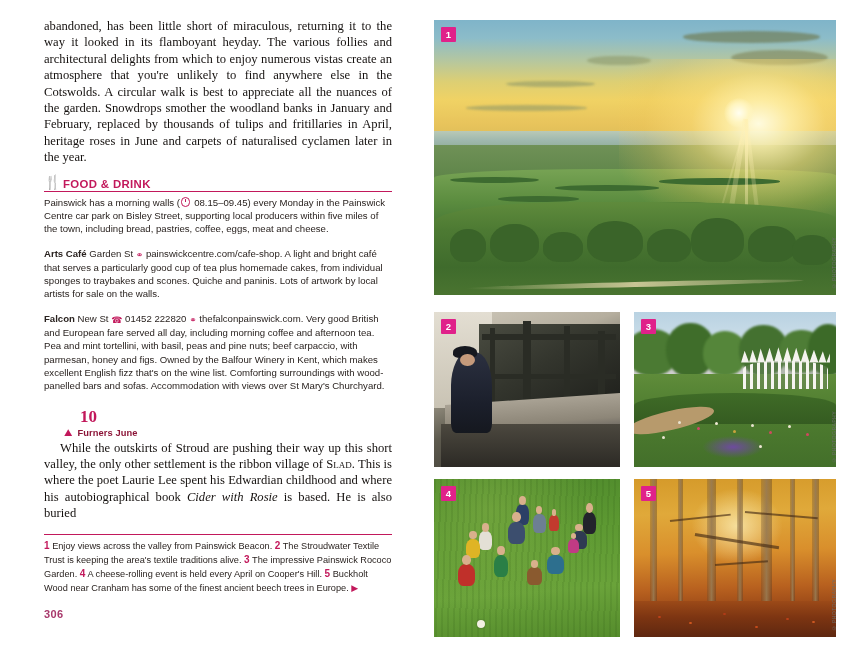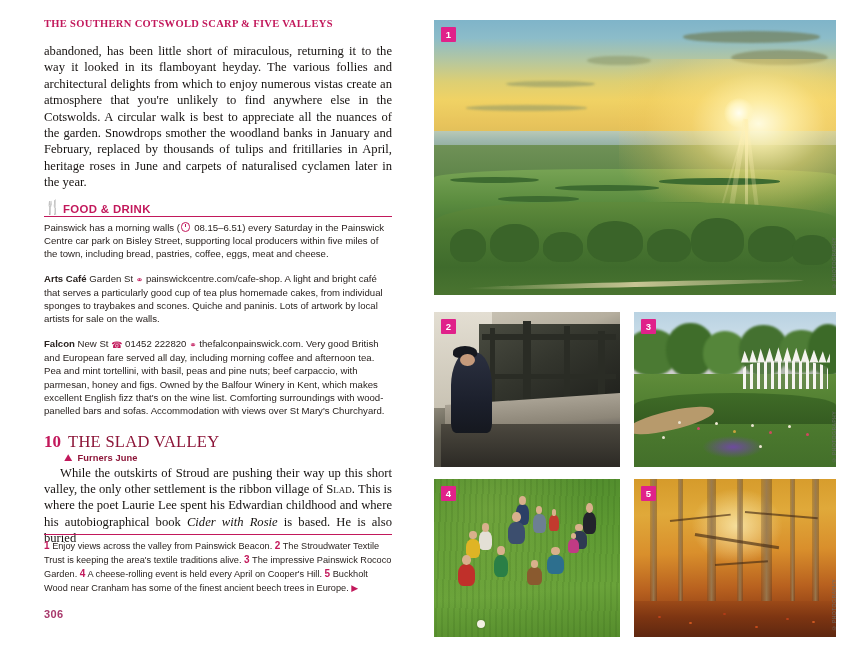--- a/index.html
+++ b/index.html
@@ -98,20 +98,21 @@
 
   
   .sec-head{
     margin-top:14px;
     display:flex;align-items:baseline;gap:7px;
   }
   .sec-num{
     font-family:"Liberation Serif", serif;
     font-weight:700;font-size:17px;
     color:#c2185b;
+    margin-left:36px;
   }
   .sec-title{
     font-family:"Liberation Serif", serif;
     font-variant:small-caps;
     font-weight:400;
     font-size:16.5px;
     letter-spacing:.3px;
     color:#8c1538;
   }
   .sub-ico-line{
@@ -395,41 +396,39 @@
   }
   .leaf{position:absolute;width:3px;height:2px;border-radius:50%;}
 </style>
 </head>
 <body>
 
 <div class="page">
 
   <div class="left-col">
 
-    <div class="running-head">THE SOUTHERN COTSWOLD SCARP &amp; FIVE VALLEYS</div>
 
     <p class="body-p">abandoned, has been little short of miraculous, returning it to the way it looked in its flamboyant heyday. The various follies and architectural delights from which to enjoy numerous vistas create an atmosphere that you're unlikely to find anywhere else in the Cotswolds. A circular walk is best to appreciate all the nuances of the garden. Snowdrops smother the woodland banks in January and February, replaced by thousands of tulips and fritillaries in April, heritage roses in June and carpets of naturalised cyclamen later in the year.</p>
 
     <div class="fd-block">
       <div class="fd-head">
         <span class="fd-icon">🍴</span>
         <span class="fd-title">FOOD &amp; DRINK</span>
       </div>
       <div class="fd-body">
-        <p><span>Painswick has a morning walls (</span><span class="clock-ico"></span><span> 08.15–6.51</span><span>) every Saturday in the Painswick Centre car park on Bisley Street, supporting local producers within five miles of the town, including bread, pastries, coffee, eggs, meat and cheese.</span></p>
+        <p><span>Painswick has a morning walls (</span><span class="clock-ico"></span><span> 08.15–09.45</span><span>) every Monday in the Painswick Centre car park on Bisley Street, supporting local producers within five miles of the town, including bread, pastries, coffee, eggs, meat and cheese.</span></p>
 
         <p><span class="ent-name">Arts Café</span> <span>Garden St</span> <span class="tiny-ico">⚭</span> <span>painswickcentre.com/cafe-shop.</span><span> A light and bright café that serves a particularly good cup of tea plus homemade cakes, from individual sponges to traybakes and scones. Quiche and paninis. Lots of artwork by local artists for sale on the walls.</span></p>
 
         <p><span class="ent-name">Falcon</span> <span>New St</span> <span class="tiny-ico">☎</span> <span>01452 222820</span> <span class="tiny-ico">⚭</span> <span>thefalconpainswick.com.</span><span> Very good British and European fare served all day, including morning coffee and afternoon tea. Pea and mint tortellini, with basil, peas and pine nuts; beef carpaccio, with parmesan, honey and figs. Owned by the Balfour Winery in Kent, which makes excellent English fizz that's on the wine list. Comforting surroundings with wood-panelled bars and sofas. Accommodation with views over St Mary's Churchyard.</span></p>
       </div>
     </div>
 
     <div class="sec-head">
       <span class="sec-num">10</span>
-      <span class="sec-title">THE SLAD VALLEY</span>
     </div>
     <div class="sub-ico-line">
       <span class="tent-ico">⛰</span>
       <span class="sub-ico-label">Furners June</span>
     </div>
 
     <p class="body-p indent"><span>While the outskirts of Stroud are pushing their way up this short valley, the only other settlement is the ribbon village of </span><span class="smallcap">Slad</span><span>. This is where the poet Laurie Lee spent his Edwardian childhood and where his autobiographical book </span><span class="ital">Cider with Rosie</span><span> is based. He is also buried</span></p>
   </div>
 
   <div class="caps-wrap">

